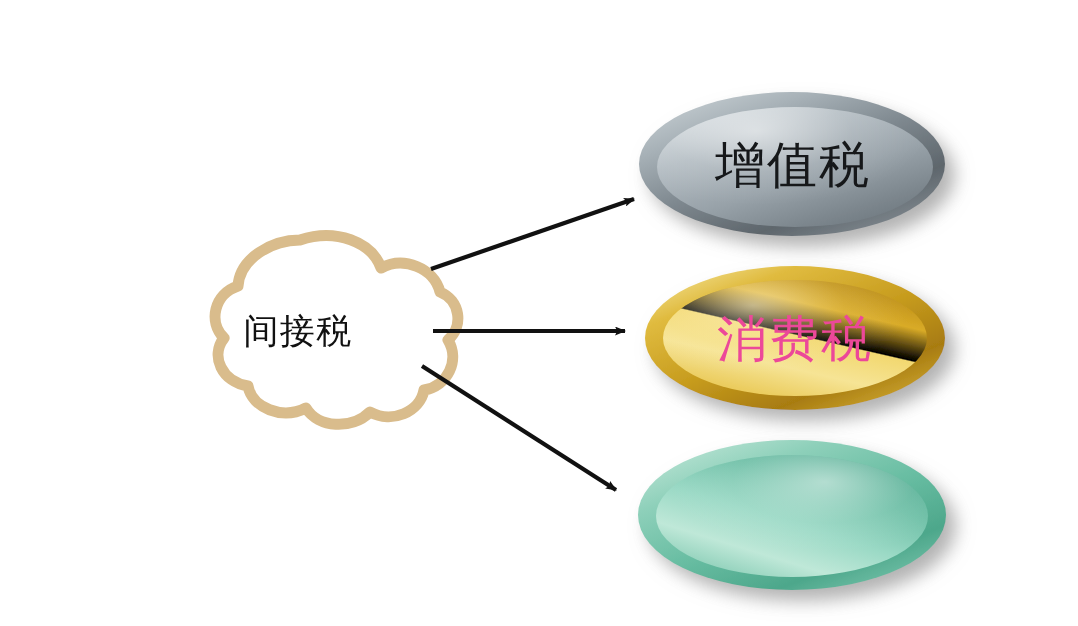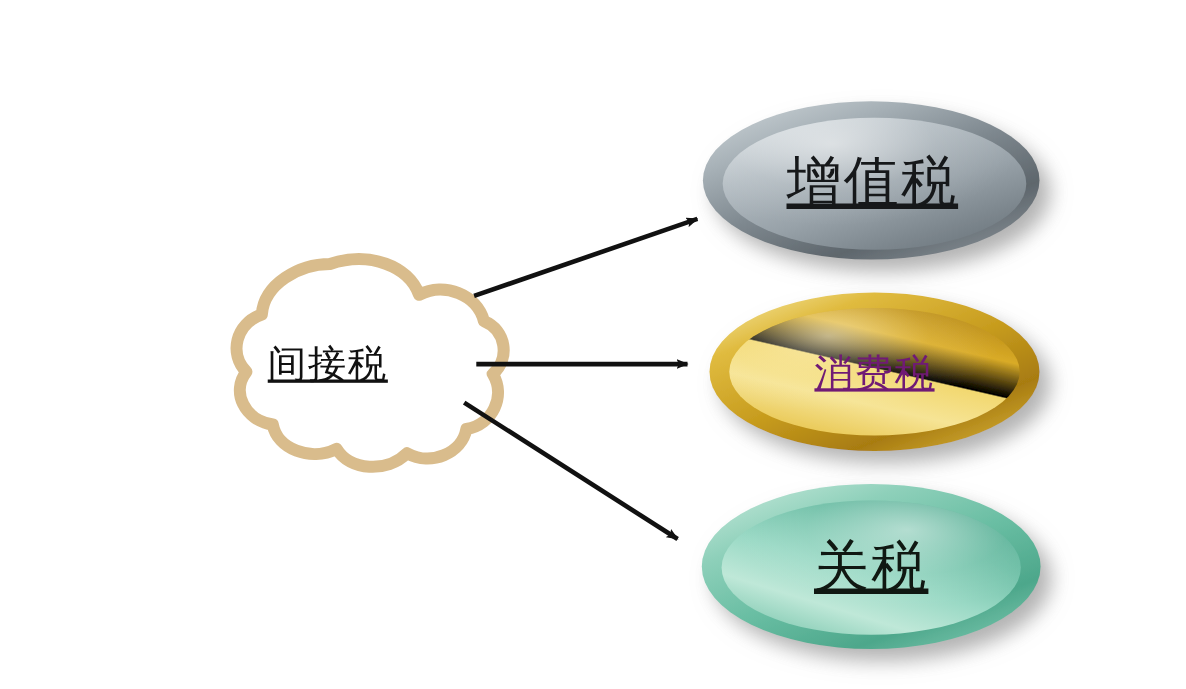--- a/index.html
+++ b/index.html
@@ -30,21 +30,20 @@
     position: absolute;
     display: flex;
     align-items: center;
     justify-content: center;
     white-space: nowrap;
     font-family: "Liberation Serif", "DejaVu Serif", serif;
     font-weight: 400;
     color: #121212;
     pointer-events: none;
     letter-spacing: 0.04em;
-    text-decoration: underline;
   }
   
   #label-source {
     left: 176px;
     top: 292px;
     width: 244px;
     height: 78px;
     font-size: 35px;
     color: #111111;
   }
@@ -55,22 +54,22 @@
     width: 306px;
     height: 74px;
     font-size: 50px;
     color: #16181a;
   }
   #label-consumption {
     left: 645px;
     top: 302px;
     width: 300px;
     height: 74px;
-    font-size: 35px;
-    color: #701a75;
+    font-size: 50px;
+    color: #ec4899;
   }
   #label-tariff {
     left: 638px;
     top: 478px;
     width: 308px;
     height: 74px;
     font-size: 50px;
     color: #101812;
   }
 </style>
@@ -196,15 +195,14 @@
       <ellipse cx="792" cy="516" rx="136" ry="61" fill="url(#grad-teal-gloss)"></ellipse>
     </g>
   </svg>
 
   <div class="node-label" id="label-source">间接税</div>
 
   <div class="node-label" id="label-vat">增值税</div>
 
   <div class="node-label" id="label-consumption">消费税</div>
 
-  <div class="node-label" id="label-tariff">关税</div>
 
 </div>
 
 </body></html>

